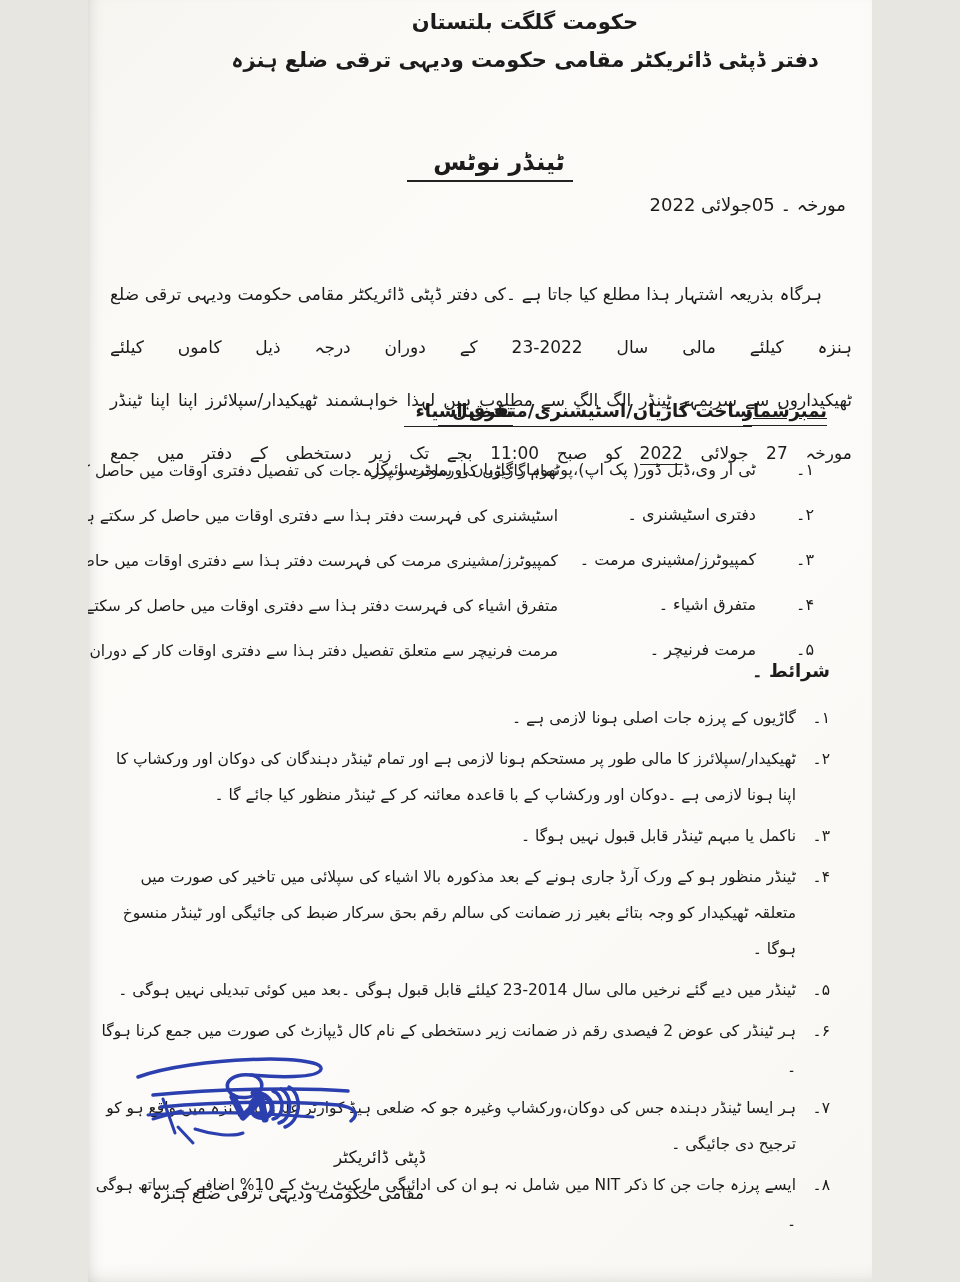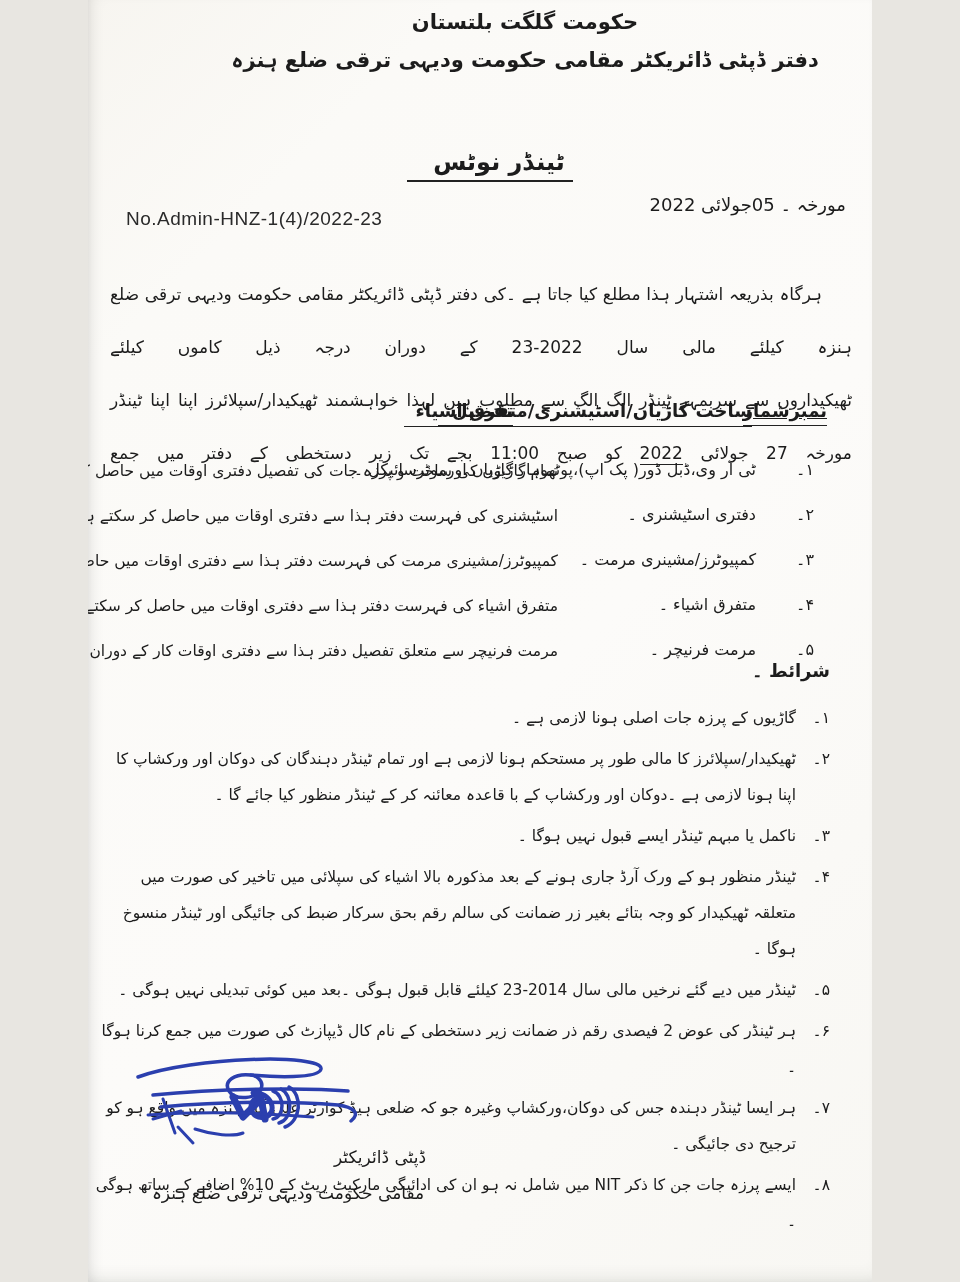--- a/index.html
+++ b/index.html
@@ -70,21 +70,20 @@
   <div class="header rtl">
     <div class="h1">حکومت گلگت بلتستان</div>
     <div class="h2">دفتر ڈپٹی ڈائریکٹر مقامی حکومت ودیہی ترقی ضلع ہنزہ</div>
   </div>
 
   <div class="doc-title-wrap">
     <span class="doc-title rtl">ٹینڈر نوٹس</span>
   </div>
 
   <div class="date-line rtl">مورخہ ۔  05جولائی 2022</div>
-  <div class="ref-line">No.Admin-HNZ-1(4)/2022-23</div>
 
   <div class="intro rtl">
     <div class="iline jline iline1">ہرگاہ بذریعہ اشتہار ہذا مطلع کیا جاتا ہے ۔کی دفتر ڈپٹی ڈائریکٹر مقامی حکومت ودیہی ترقی ضلع ہنزہ کیلئے مالی سال 2022-23 کے دوران درجہ ذیل کاموں کیلئے</div>
     <div class="iline jline"><span>ٹھیکیداروں سے سربمہر ٹینڈر الگ الگ سے مطلوب ہیں لہذا خواہشمند ٹھیکیدار/سپلائرز اپنا اپنا ٹینڈر مورخہ 27 جولائی </span><span class="u">2022</span><span> کو صبح 11:00 بجے تک زیر دستخطی کے دفتر میں جمع</span></div>
   </div>
 
   <div class="tbl-head rtl">
     <span class="th-serial">نمبرشمار</span>
     <span class="th-items">ساخت گاڑیاں/اسٹیشنری/متفرق اشیاء</span>
     <span class="th-detail">تفصیل</span>
@@ -124,21 +123,21 @@
     <div class="cond">
       <span class="cnum">۱۔</span>
       <span class="ctext">گاڑیوں کے پرزہ جات اصلی ہونا لازمی ہے ۔</span>
     </div>
     <div class="cond">
       <span class="cnum">۲۔</span>
       <span class="ctext">ٹھیکیدار/سپلائرز کا مالی طور پر مستحکم ہونا لازمی ہے اور تمام ٹینڈر دہندگان کی دوکان اور ورکشاپ کا اپنا ہونا لازمی ہے ۔دوکان اور ورکشاپ کے با قاعدہ معائنہ کر کے ٹینڈر منظور کیا جائے گا ۔</span>
     </div>
     <div class="cond">
       <span class="cnum">۳۔</span>
-      <span class="ctext">ناکمل یا مبہم ٹینڈر ایسے قبول نہیں ہوگا ۔</span>
+      <span class="ctext">ناکمل یا مبہم ٹینڈر قابل قبول نہیں ہوگا ۔</span>
     </div>
     <div class="cond">
       <span class="cnum">۴۔</span>
       <span class="ctext">ٹینڈر منظور ہو کے ورک آرڈ جاری ہونے کے بعد مذکورہ بالا اشیاء کی سپلائی میں تاخیر کی صورت میں متعلقہ ٹھیکیدار کو وجہ بتائے بغیر زر ضمانت کی سالم رقم بحق سرکار ضبط کی جائیگی اور ٹینڈر منسوخ ہوگا ۔</span>
     </div>
     <div class="cond">
       <span class="cnum">۵۔</span>
       <span class="ctext">ٹینڈر میں دیے گئے نرخیں مالی سال 2014-23 کیلئے قابل قبول ہوگی ۔بعد میں کوئی تبدیلی نہیں ہوگی ۔</span>
     </div>
     <div class="cond">

